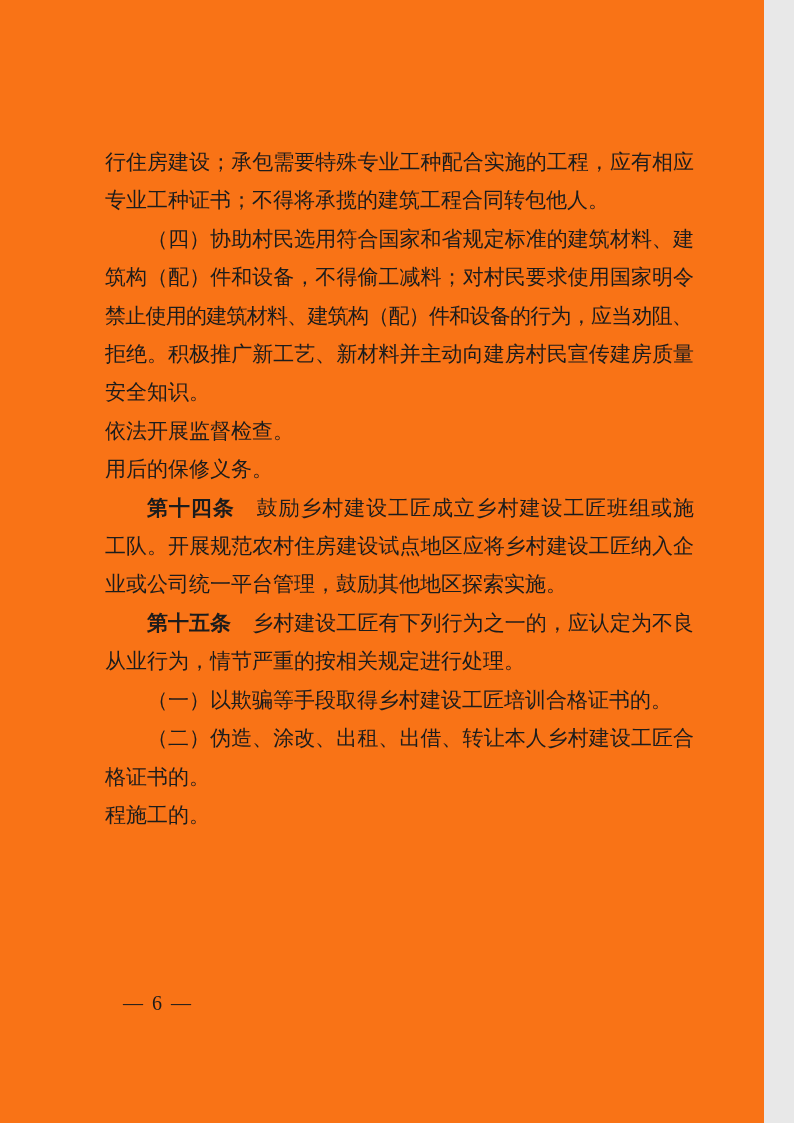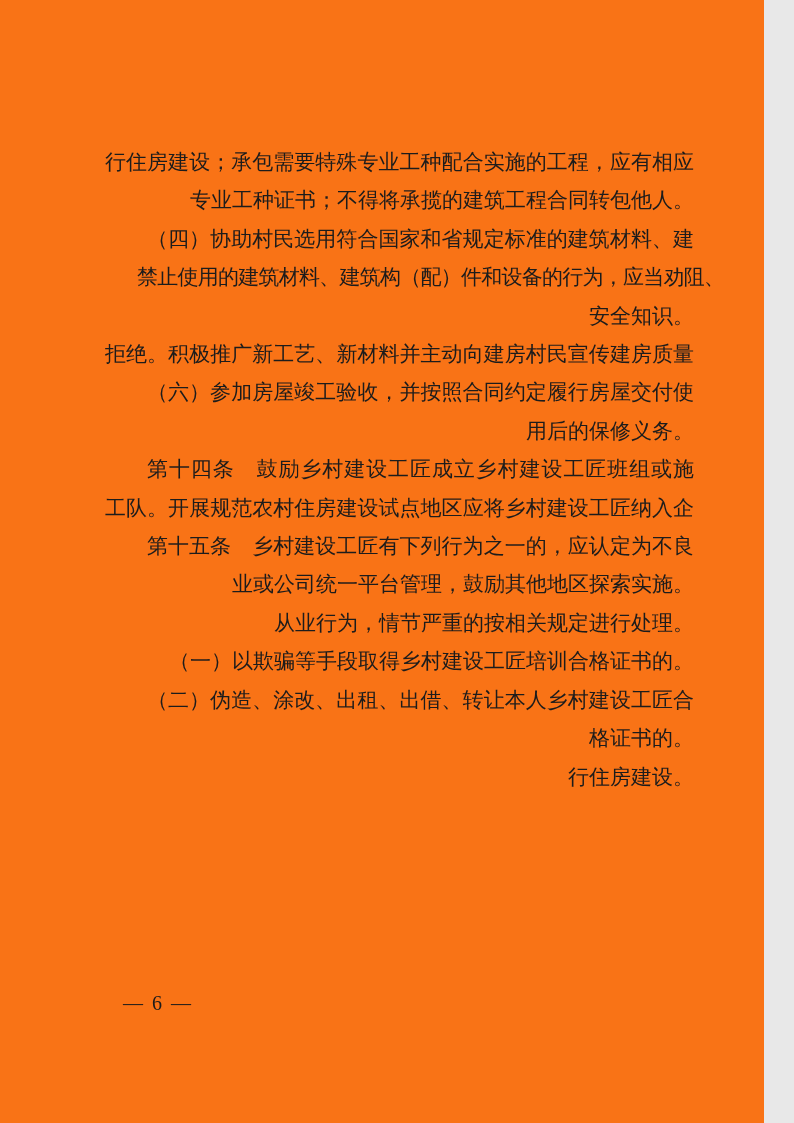--- a/index.html
+++ b/index.html
@@ -16,61 +16,61 @@
     color: #1c1c1c;
   }
   .text-block {
     position: absolute;
     left: 105px; top: 143px;
     width: 589px;
     font-size: 21px;
     line-height: 38.4px;
     text-align: left;
   }
-  .line { min-height: 38.4px; text-align: right; }
+  .line { min-height: 38.4px; }
   .indent { text-indent: 2em; }
   .fill {
     text-align: justify;
     text-align-last: justify;
     text-justify: inter-character;
   }
   .tight {
     letter-spacing: -0.75px;
     white-space: nowrap;
-    margin-left: 32px;
   }
   .bold {
-    font-weight: normal;
+    font-weight: bold;
     font-family: "Liberation Sans", "DejaVu Sans", sans-serif;
   }
   .page-number {
     position: absolute;
     left: 123px; top: 992px;
     font-size: 20px;
     letter-spacing: 2px;
     color: #1c1c1c;
   }
 </style>
 </head>
 <body>
 
 <div class="page">
   <div class="text-block">
       <div class="line fill"><span>行住房建设；承包需要特殊专业工种配合实施的工程，应有相应</span></div>
       <div class="line"><span>专业工种证书；不得将承揽的建筑工程合同转包他人。</span></div>
       <div class="line indent fill"><span>（四）协助村民选用符合国家和省规定标准的建筑材料、建</span></div>
+      <div class="line fill"><span>筑构（配）件和设备，不得偷工减料；对村民要求使用国家明令</span></div>
       <div class="line tight"><span>禁止使用的建筑材料、建筑构（配）件和设备的行为，应当劝阻、</span></div>
+      <div class="line fill"><span>拒绝。积极推广新工艺、新材料并主动向建房村民宣传建房质量</span></div>
       <div class="line"><span>安全知识。</span></div>
-      <div class="line fill"><span>拒绝。积极推广新工艺、新材料并主动向建房村民宣传建房质量</span></div>
-      <div class="line indent fill"><span>（六）参加房屋竣工验收，并按照合同约定履行房屋交付使</span></div>
+      <div class="line"><span>依法开展监督检查。</span></div>
       <div class="line"><span>用后的保修义务。</span></div>
       <div class="line indent fill"><span class="bold">第十四条</span><span>　鼓励乡村建设工匠成立乡村建设工匠班组或施</span></div>
       <div class="line fill"><span>工队。开展规范农村住房建设试点地区应将乡村建设工匠纳入企</span></div>
+      <div class="line"><span>业或公司统一平台管理，鼓励其他地区探索实施。</span></div>
       <div class="line indent fill"><span class="bold">第十五条</span><span>　乡村建设工匠有下列行为之一的，应认定为不良</span></div>
-      <div class="line"><span>业或公司统一平台管理，鼓励其他地区探索实施。</span></div>
       <div class="line"><span>从业行为，情节严重的按相关规定进行处理。</span></div>
       <div class="line indent"><span>（一）以欺骗等手段取得乡村建设工匠培训合格证书的。</span></div>
       <div class="line indent fill"><span>（二）伪造、涂改、出租、出借、转让本人乡村建设工匠合</span></div>
       <div class="line"><span>格证书的。</span></div>
-      <div class="line"><span>行住房建设。</span></div>
+      <div class="line"><span>程施工的。</span></div>
     </div>
   <div class="page-number">— 6 —</div>
 </div>
 
 </body></html>

